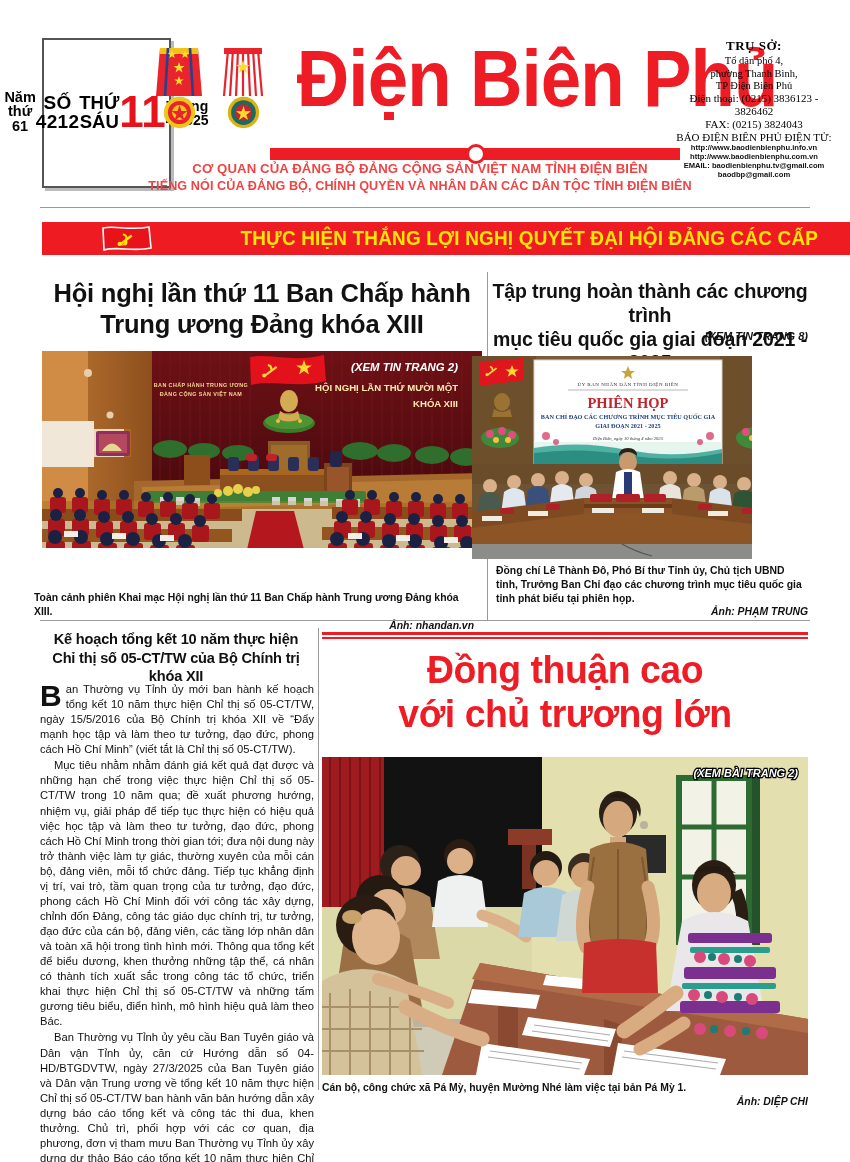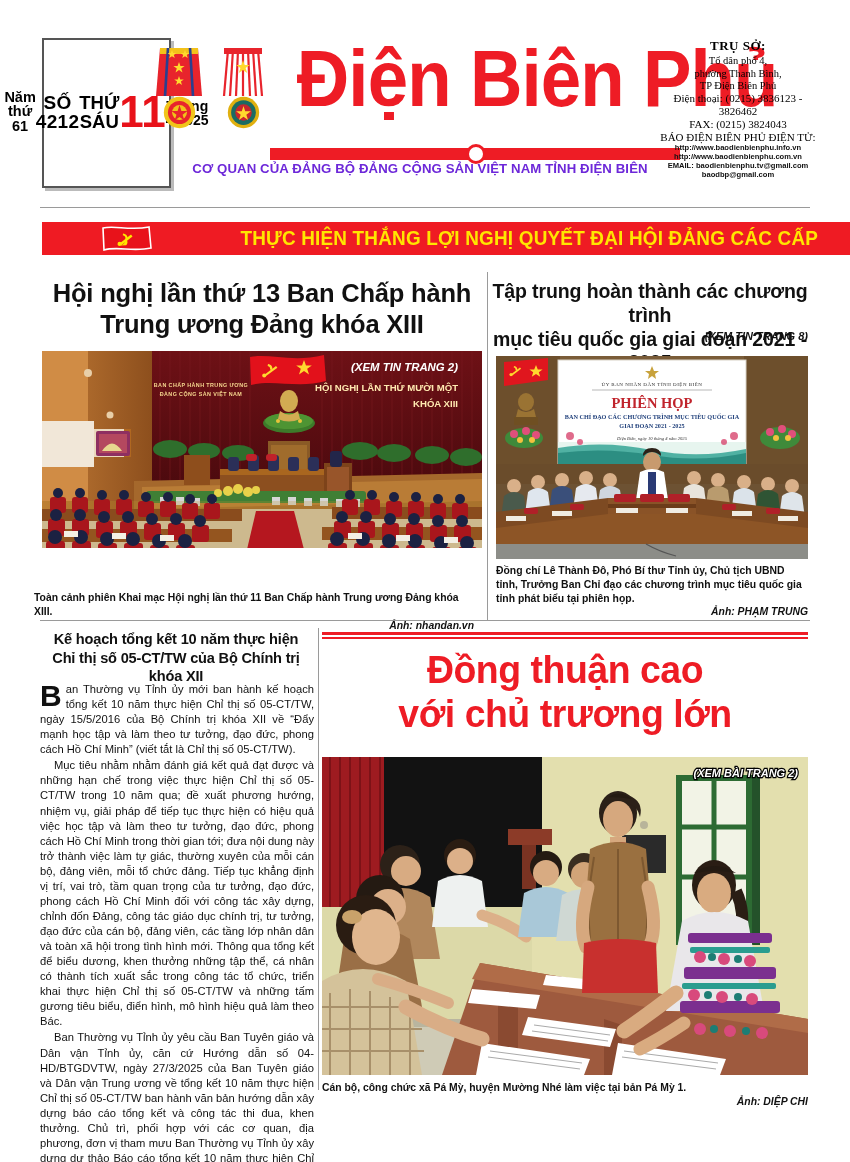--- a/index.html
+++ b/index.html
@@ -39,27 +39,27 @@
   }
   .redbar{
     position:absolute;left:270px;top:148px;width:410px;height:12px;background:#ee1c25;
   }
   .redbar:after{
     content:"";position:absolute;left:50%;top:-4px;margin-left:-9px;
     width:14px;height:14px;border-radius:50%;background:#fff;border:3px solid #ee1c25;
   }
   .slogan{
     position:absolute;left:140px;top:161px;width:560px;text-align:center;
-    color:#6d28d9;font-weight:bold;line-height:1.28;
+    color:#ef4444;font-weight:bold;line-height:1.28;
   }
   .slogan .s1{font-size:13.2px;letter-spacing:.1px;}
   .slogan .s2{font-size:12.6px;letter-spacing:.1px;}
 
   .contact{
-    position:absolute;left:660px;top:38px;width:156px;text-align:center;
+    position:absolute;left:676px;top:38px;width:156px;text-align:center;
     color:#000;line-height:1.18;
   }
   .contact .h{font-size:13px;font-weight:bold;font-family:"Liberation Serif",serif;letter-spacing:.5px;margin-bottom:2px;}
   .contact .r{font-size:10.5px;font-family:"Liberation Serif",serif;}
   .contact .s{font-size:11px;font-family:"Liberation Serif",serif;}
   .contact .bu{font-size:7.6px;font-weight:bold;color:#111;}
 
   .rule{position:absolute;left:40px;width:770px;height:1px;background:#9a9a9a;}
 
   
@@ -170,20 +170,21 @@
           <polygon points="20,12 22.1,18.6 29,18.6 23.4,22.6 25.5,29.2 20,25.1 14.5,29.2 16.6,22.6 11,18.6 17.9,18.6" fill="#ffd92e"></polygon>
         </svg>
       </div>
     </div>
 
     <div class="title">Điện Biên Phủ</div>
     <div class="redbar"></div>
 
     <div class="slogan">
       <div class="s1">CƠ QUAN CỦA ĐẢNG BỘ ĐẢNG CỘNG SẢN VIỆT NAM TỈNH ĐIỆN BIÊN</div>
+      <div class="s2">TIẾNG NÓI CỦA ĐẢNG BỘ, CHÍNH QUYỀN VÀ NHÂN DÂN CÁC DÂN TỘC TỈNH ĐIỆN BIÊN</div>
     </div>
 
     <div class="contact">
       <div class="h">TRỤ SỞ:</div>
       <div class="r">Tổ dân phố 4,</div>
       <div class="r">phường Thanh Bình,</div>
       <div class="r">TP Điện Biên Phủ</div>
       <div class="s">Điện thoại: (0215) 3836123 - 3826462</div>
       <div class="s">FAX: (0215) 3824043</div>
       <div class="s">BÁO ĐIỆN BIÊN PHỦ ĐIỆN TỬ:</div>
@@ -205,21 +206,21 @@
           <path d="M20.5 18.5 L32 9.6 l1.5 1.9 L22 20.4 z"></path>
           <circle cx="20.6" cy="18.9" r="2.1"></circle>
           <path d="M27.8 15.2 c1.1 1.6 .9 3.6 -.6 5 l-5.6 .2 c2.6 -.6 4.4 -2.1 4.6 -4.6 z"></path>
         </g>
       </svg>
     </div>
     <div class="btext">THỰC HIỆN THẮNG LỢI NGHỊ QUYẾT ĐẠI HỘI ĐẢNG CÁC CẤP</div>
   </div>
 
   <div class="hl hl-left">
-    <div>Hội nghị lần thứ 13 Ban Chấp hành</div>
+    <div>Hội nghị lần thứ 11 Ban Chấp hành</div>
     <div>Trung ương Đảng khóa XIII</div>
   </div>
 
   <div class="hl hl-right">
     <div>Tập trung hoàn thành các chương trình</div>
     <div>mục tiêu quốc gia giai đoạn 2021 - 2025</div>
   </div>
   <div class="seenote" style="position:absolute;left:492px;top:330px;width:316px;">(XEM TIN TRANG 8)</div>
 
   <div class="photo" style="left:42px;top:351px;width:440px;height:197px;">
@@ -501,21 +502,21 @@
     </svg>
   </div>
 
   <div class="cap" style="left:34px;top:591px;width:440px;">
     <span>Toàn cảnh phiên Khai mạc Hội nghị lần thứ 11 Ban Chấp hành Trung ương Đảng khóa XIII.</span>
     <span class="credit">Ảnh: nhandan.vn</span>
   </div>
 
   <div class="vrule" style="left:487px;top:272px;height:348px;"></div>
 
-  <div class="photo" style="left:496px;top:356px;width:312px;height:203px;">
+  <div class="photo" style="left:472px;top:356px;width:280px;height:203px;">
     <svg width="312" height="203" viewBox="0 0 312 203">
       <rect width="312" height="203" fill="#6d5233"></rect>
       <rect x="0" y="0" width="312" height="120" fill="#7a5c38"></rect>
       <g stroke="#5c4225" stroke-width="1.2" opacity=".6">
         <path d="M14 0 V120"></path>
           <path d="M28 0 V120"></path>
           <path d="M42 0 V120"></path>
           <path d="M56 0 V120"></path>
         <path d="M258 0 V120"></path>
           <path d="M272 0 V120"></path>

